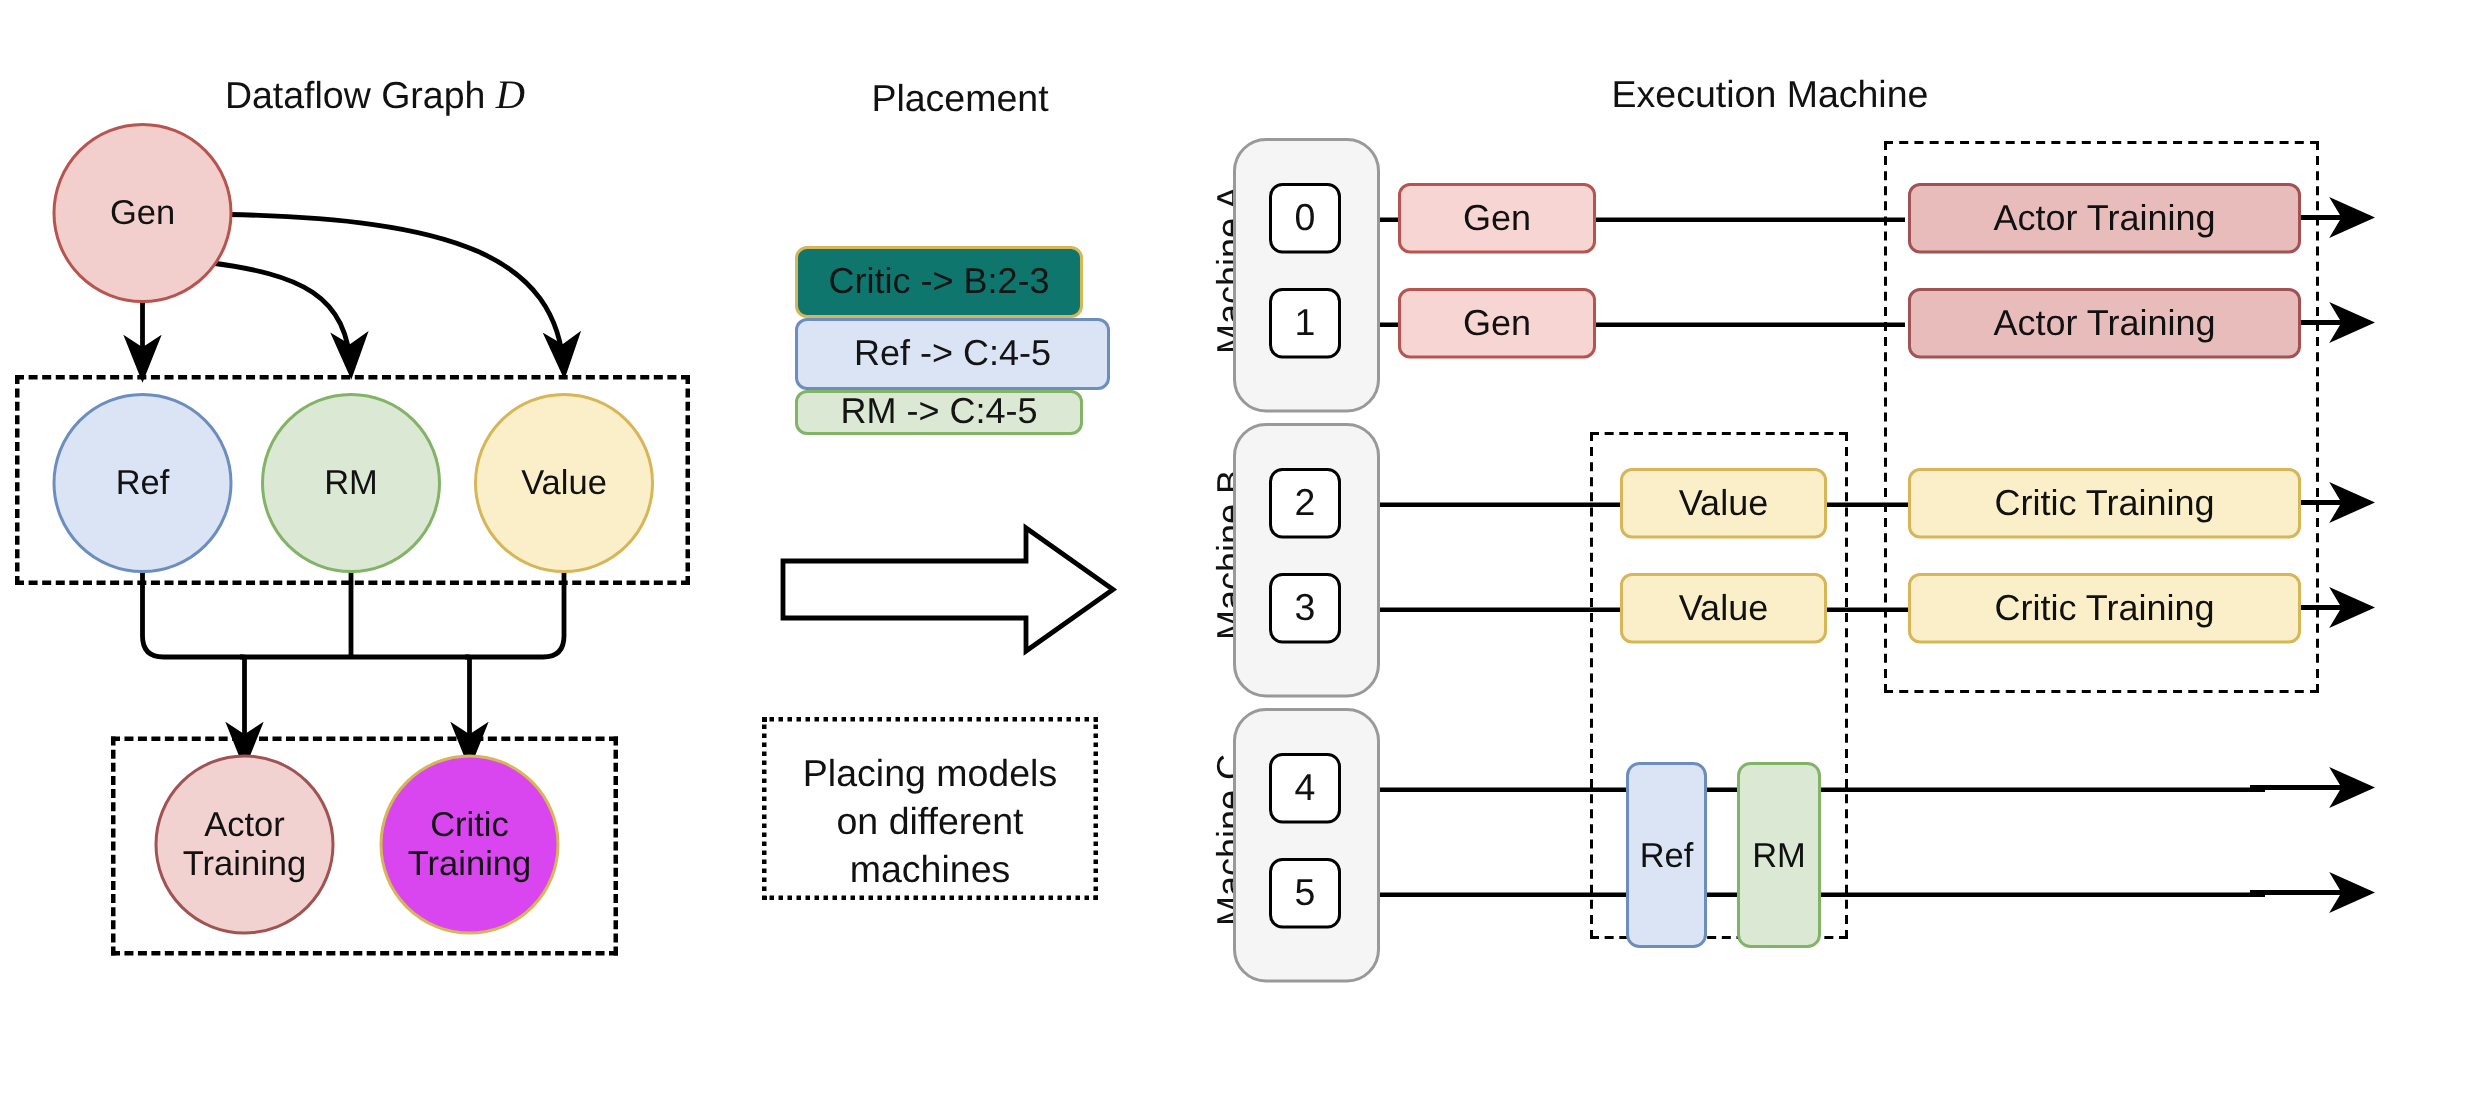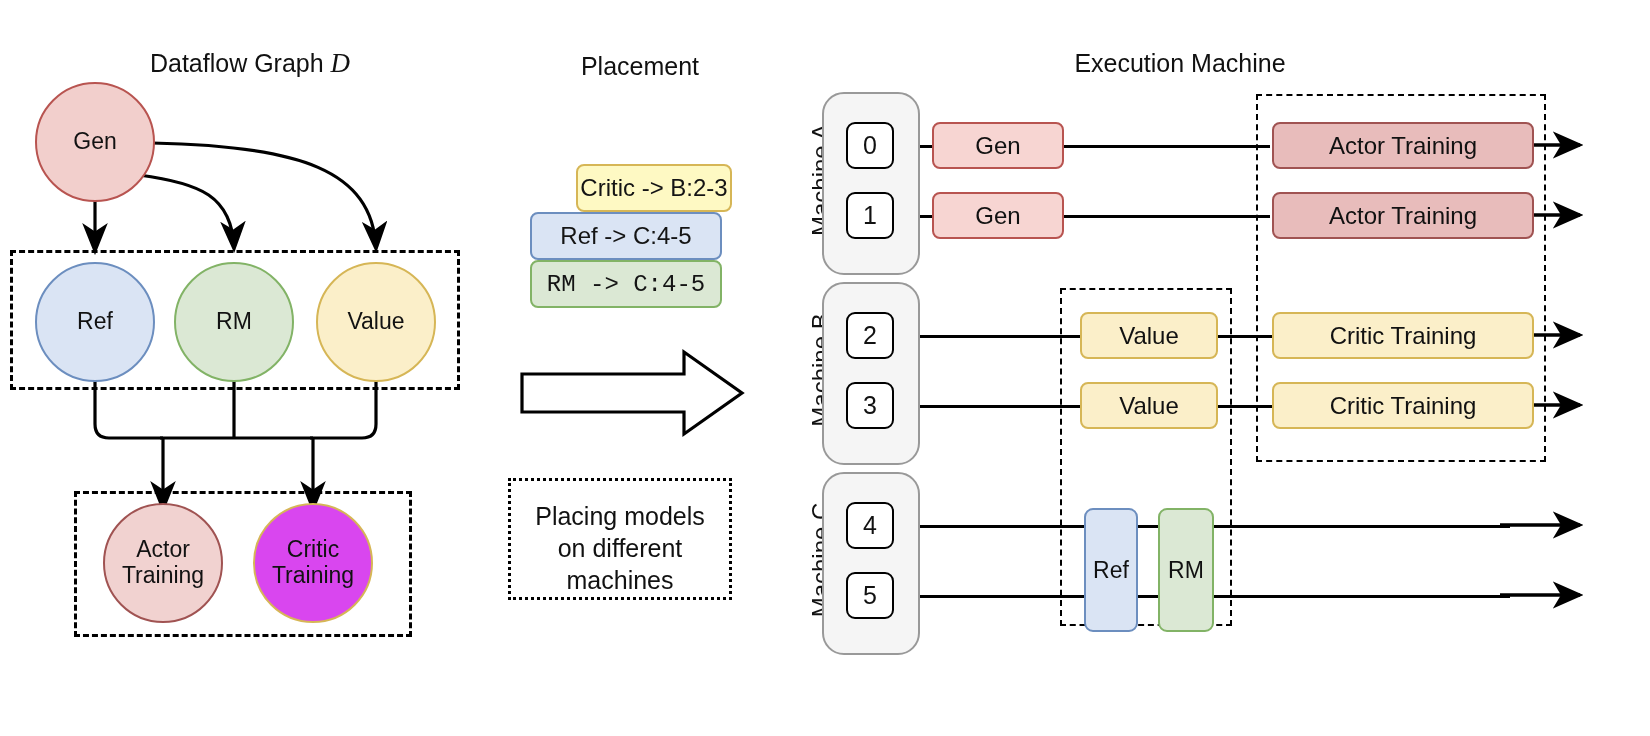--- a/index.html
+++ b/index.html
@@ -242,27 +242,27 @@
     </div>
   </div>
 
   <div class="node-circle" style="left:253px; top:503px; width:120px; height:120px; background:#d946ef; border-color:#d6b656;">
     <div>
       <span>Critic</span>
       <span>Training</span>
     </div>
   </div>
 
-  <div class="chip" style="left:530px; top:164px; width:156px; height:48px; background:#fef9c3; border-color:#d6b656;margin-left:46px;">
+  <div class="chip" style="left:530px; top:164px; width:192px; height:48px; background:#0f766e; border-color:#d6b656;">
     <span>Critic -&gt; B:2-3</span>
   </div>
-  <div class="chip" style="left:530px; top:212px; width:192px; height:48px; background:#dae4f4; border-color:#6c8ebf;">
+  <div class="chip" style="left:530px; top:212px; width:210px; height:48px; background:#dae4f4; border-color:#6c8ebf;">
     <span>Ref -&gt; C:4-5</span>
   </div>
-  <div class="chip" style="left:530px; top:260px; width:192px; height:48px; background:#dbe8d4; border-color:#82b366;font-family:Liberation Mono, monospace;">
+  <div class="chip" style="left:530px; top:260px; width:192px; height:30px; background:#dbe8d4; border-color:#82b366;">
     <span>RM -&gt; C:4-5</span>
   </div>
 
   <div class="abs" style="left:520px; top:350px; width:230px; height:90px;"></div>
 
   <div class="dotted-box" style="left:508px; top:478px; width:224px; height:122px;"></div>
   <div class="caption" style="left:508px; top:478px; width:224px; height:122px;">
     <div>
       <div>Placing models</div>
       <div>on different</div>

